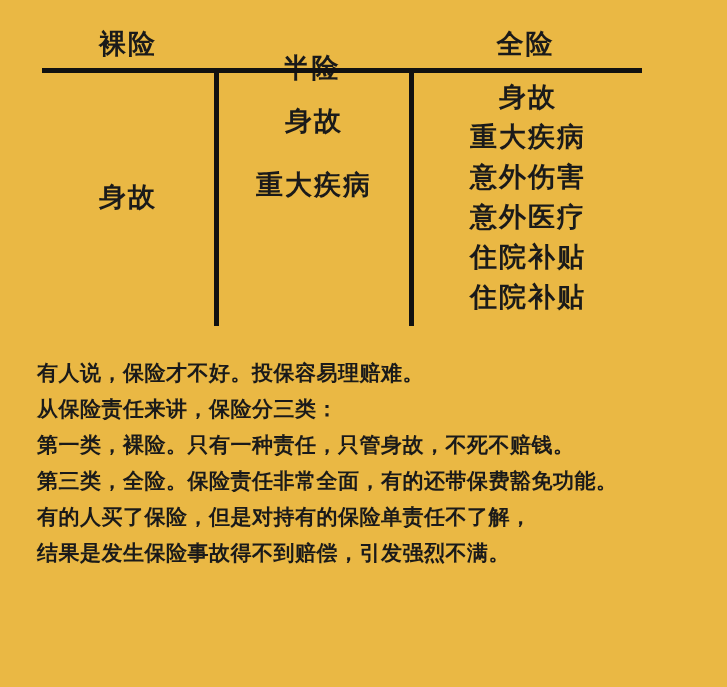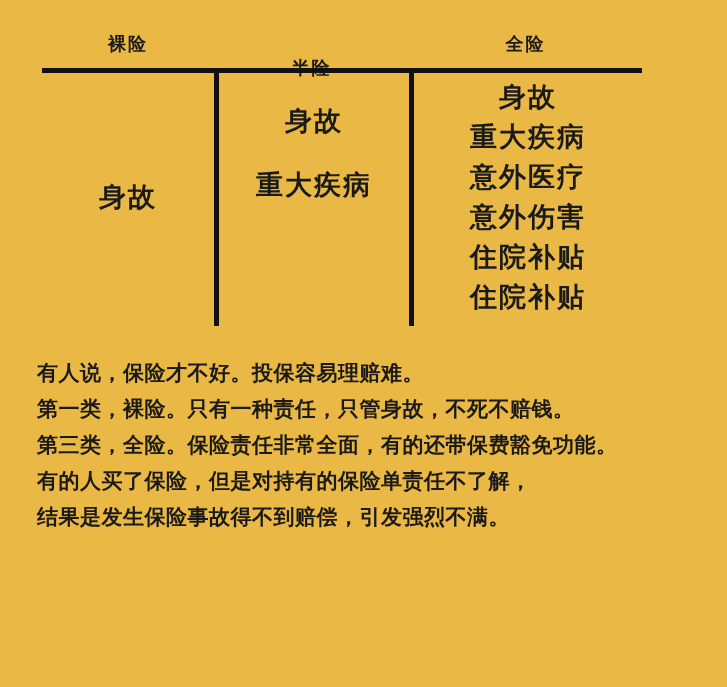--- a/index.html
+++ b/index.html
@@ -29,21 +29,21 @@
   }
   .headers {
     position: absolute;
     top: 24px;
     left: 42px;
     width: 600px;
     height: 44px;
     display: flex;
   }
   .hdr {
-    font-size: 18px;
+    font-size: 27px;
     font-weight: bold;
     text-align: center;
     letter-spacing: 2px;
     line-height: 40px;
   }
   .hdr-1 { width: 172px; }
   .hdr-2 { width: 195px; margin-top: 24px; }
   .hdr-3 { width: 233px; }
 
   .top-rule {
@@ -153,29 +153,30 @@
     </div>
 
     <div class="col col-2">
       <div class="cell">身故</div>
       <div class="cell">重大疾病</div>
     </div>
 
     <div class="col col-3">
       <div class="cell">身故</div>
       <div class="cell">重大疾病</div>
+      <div class="cell">意外伤害</div>
       <div class="cell">意外医疗</div>
-      <div class="cell">意外伤害</div>
       <div class="cell">住院补贴</div>
       <div class="cell">住院补贴</div>
     </div>
 
   </div>
 
   <div class="body-text">
     <div class="line">有人说，保险才不好。投保容易理赔难。</div>
+    <div class="line">从保险责任来讲，保险分三类：</div>
     <div class="line">第一类，裸险。只有一种责任，只管身故，不死不赔钱。</div>
     <div class="line">第三类，全险。保险责任非常全面，有的还带保费豁免功能。</div>
     <div class="line">有的人买了保险，但是对持有的保险单责任不了解，</div>
     <div class="line">结果是发生保险事故得不到赔偿，引发强烈不满。</div>
   </div>
 
 </div>
 
 </body></html>

